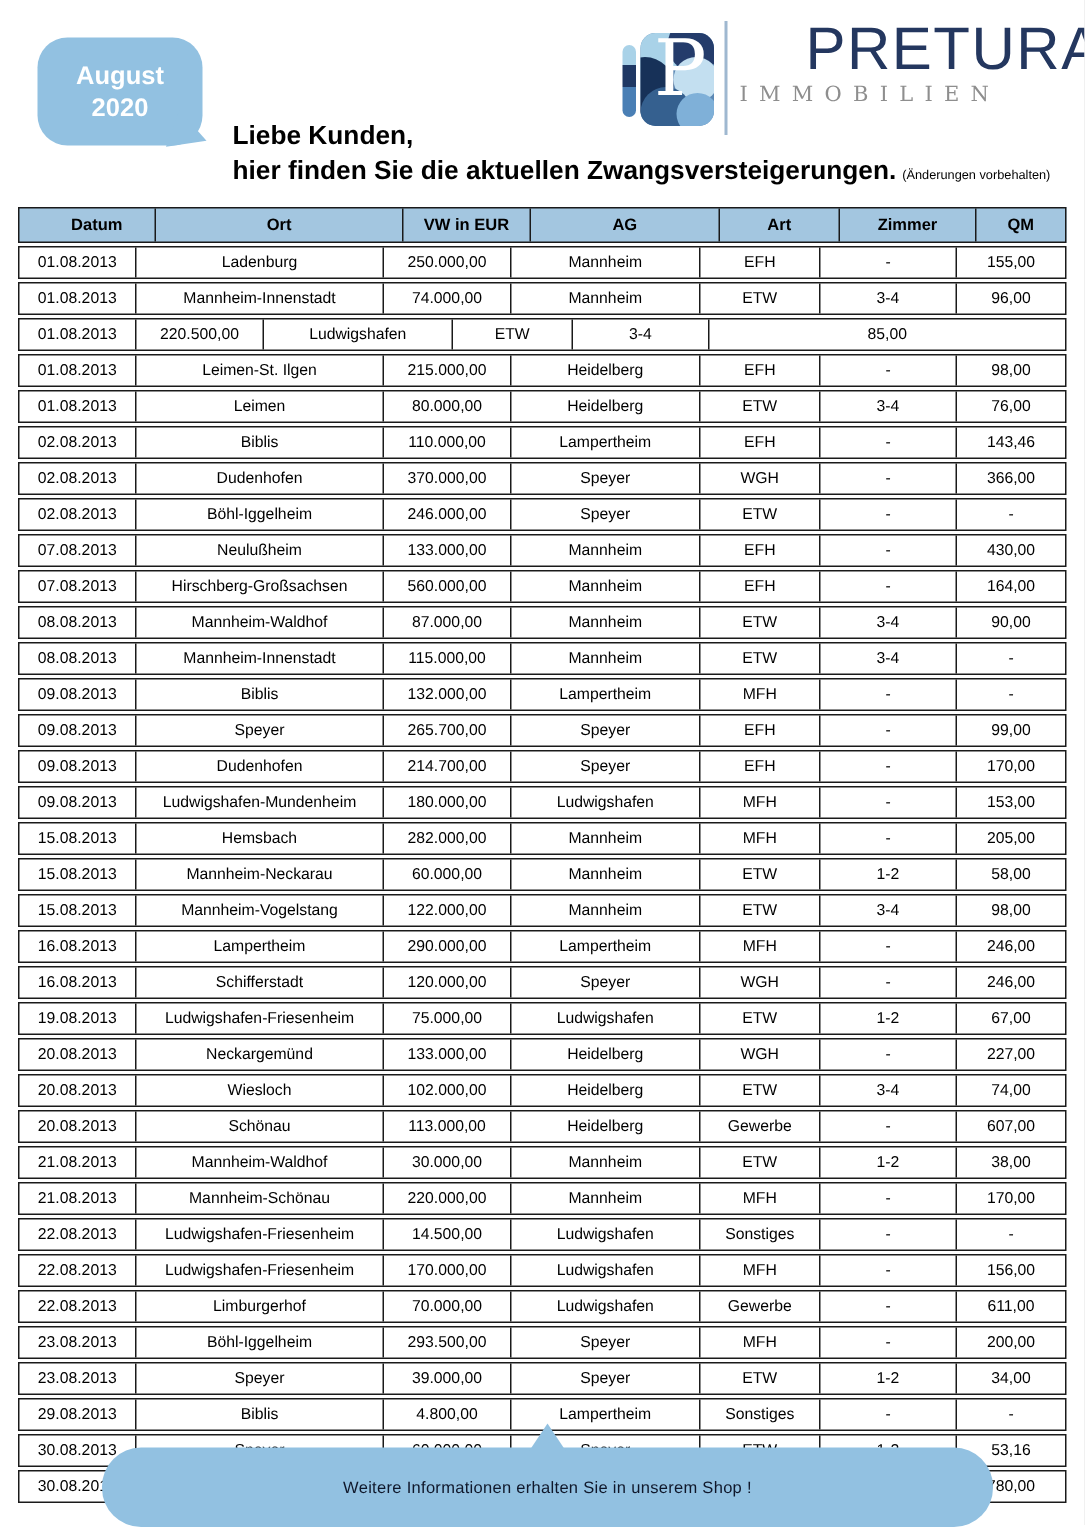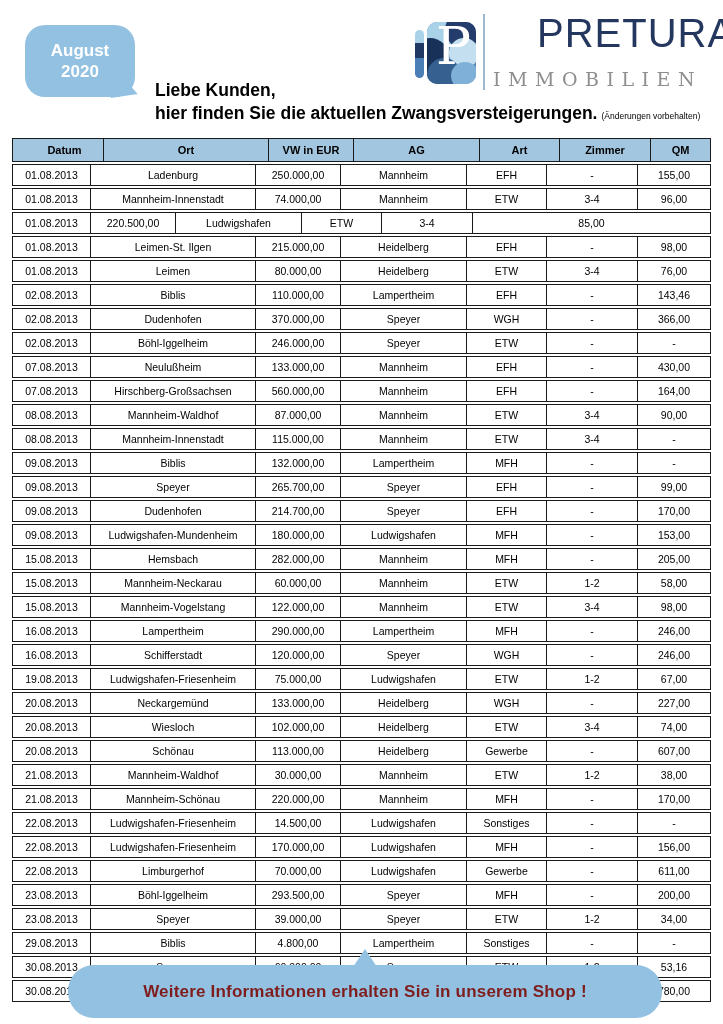--- a/index.html
+++ b/index.html
@@ -60,22 +60,22 @@
   }
   .logo-divider{
     position:absolute;left:70px;top:4px;width:2px;height:76px;background:#9fb8d0;
   }
   .logo-text{position:absolute;left:80px;top:2px;width:220px;}
   .brand{
     font-family:Liberation Sans, sans-serif;font-size:40px;line-height:1.05;
     color:var(--navy);letter-spacing:1px;white-space:nowrap;margin-left:44px;
   }
   .brand-sub{
-    font-family:"DejaVu Serif", serif;font-size:19px;color:var(--gray-sub);
-    letter-spacing:7.5px;margin-top:14px;white-space:nowrap;
+    font-family:"DejaVu Serif", serif;font-size:14px;color:var(--gray-sub);
+    letter-spacing:7.5px;margin-top:1px;white-space:nowrap;
   }
 
   
   .greeting{position:absolute;left:155px;top:79px;color:#000;}
   .greeting .l1,.greeting .l2{font-weight:bold;font-size:17.5px;line-height:23px;}
   .greeting .note{font-weight:normal;font-size:8.5px;margin-left:4px;}
 
   
   .table{position:absolute;left:12px;top:138px;width:699px;}
   .t-row{
@@ -100,21 +100,21 @@
     background:var(--blue-bubble);border-radius:26px;
     display:flex;align-items:center;justify-content:center;
   }
   .shop-bubble::before{
     content:'';position:absolute;top:-16px;left:calc(50% - 12px);
     width:0;height:0;
     border-left:12px solid transparent;
     border-right:12px solid transparent;
     border-bottom:18px solid var(--blue-bubble);
   }
-  .shop-bubble span{color:#7f1d1d;font-weight:bold;font-size:17px;letter-spacing:.2px;}
+  .shop-bubble span{color:#0f172a;font-weight:normal;font-size:11px;letter-spacing:.2px;}
 </style>
 </head>
 <body>
 
 <div class="page">
 
   <div class="month-badge">
     <span>August</span>
     <span>2020</span>
   </div>

